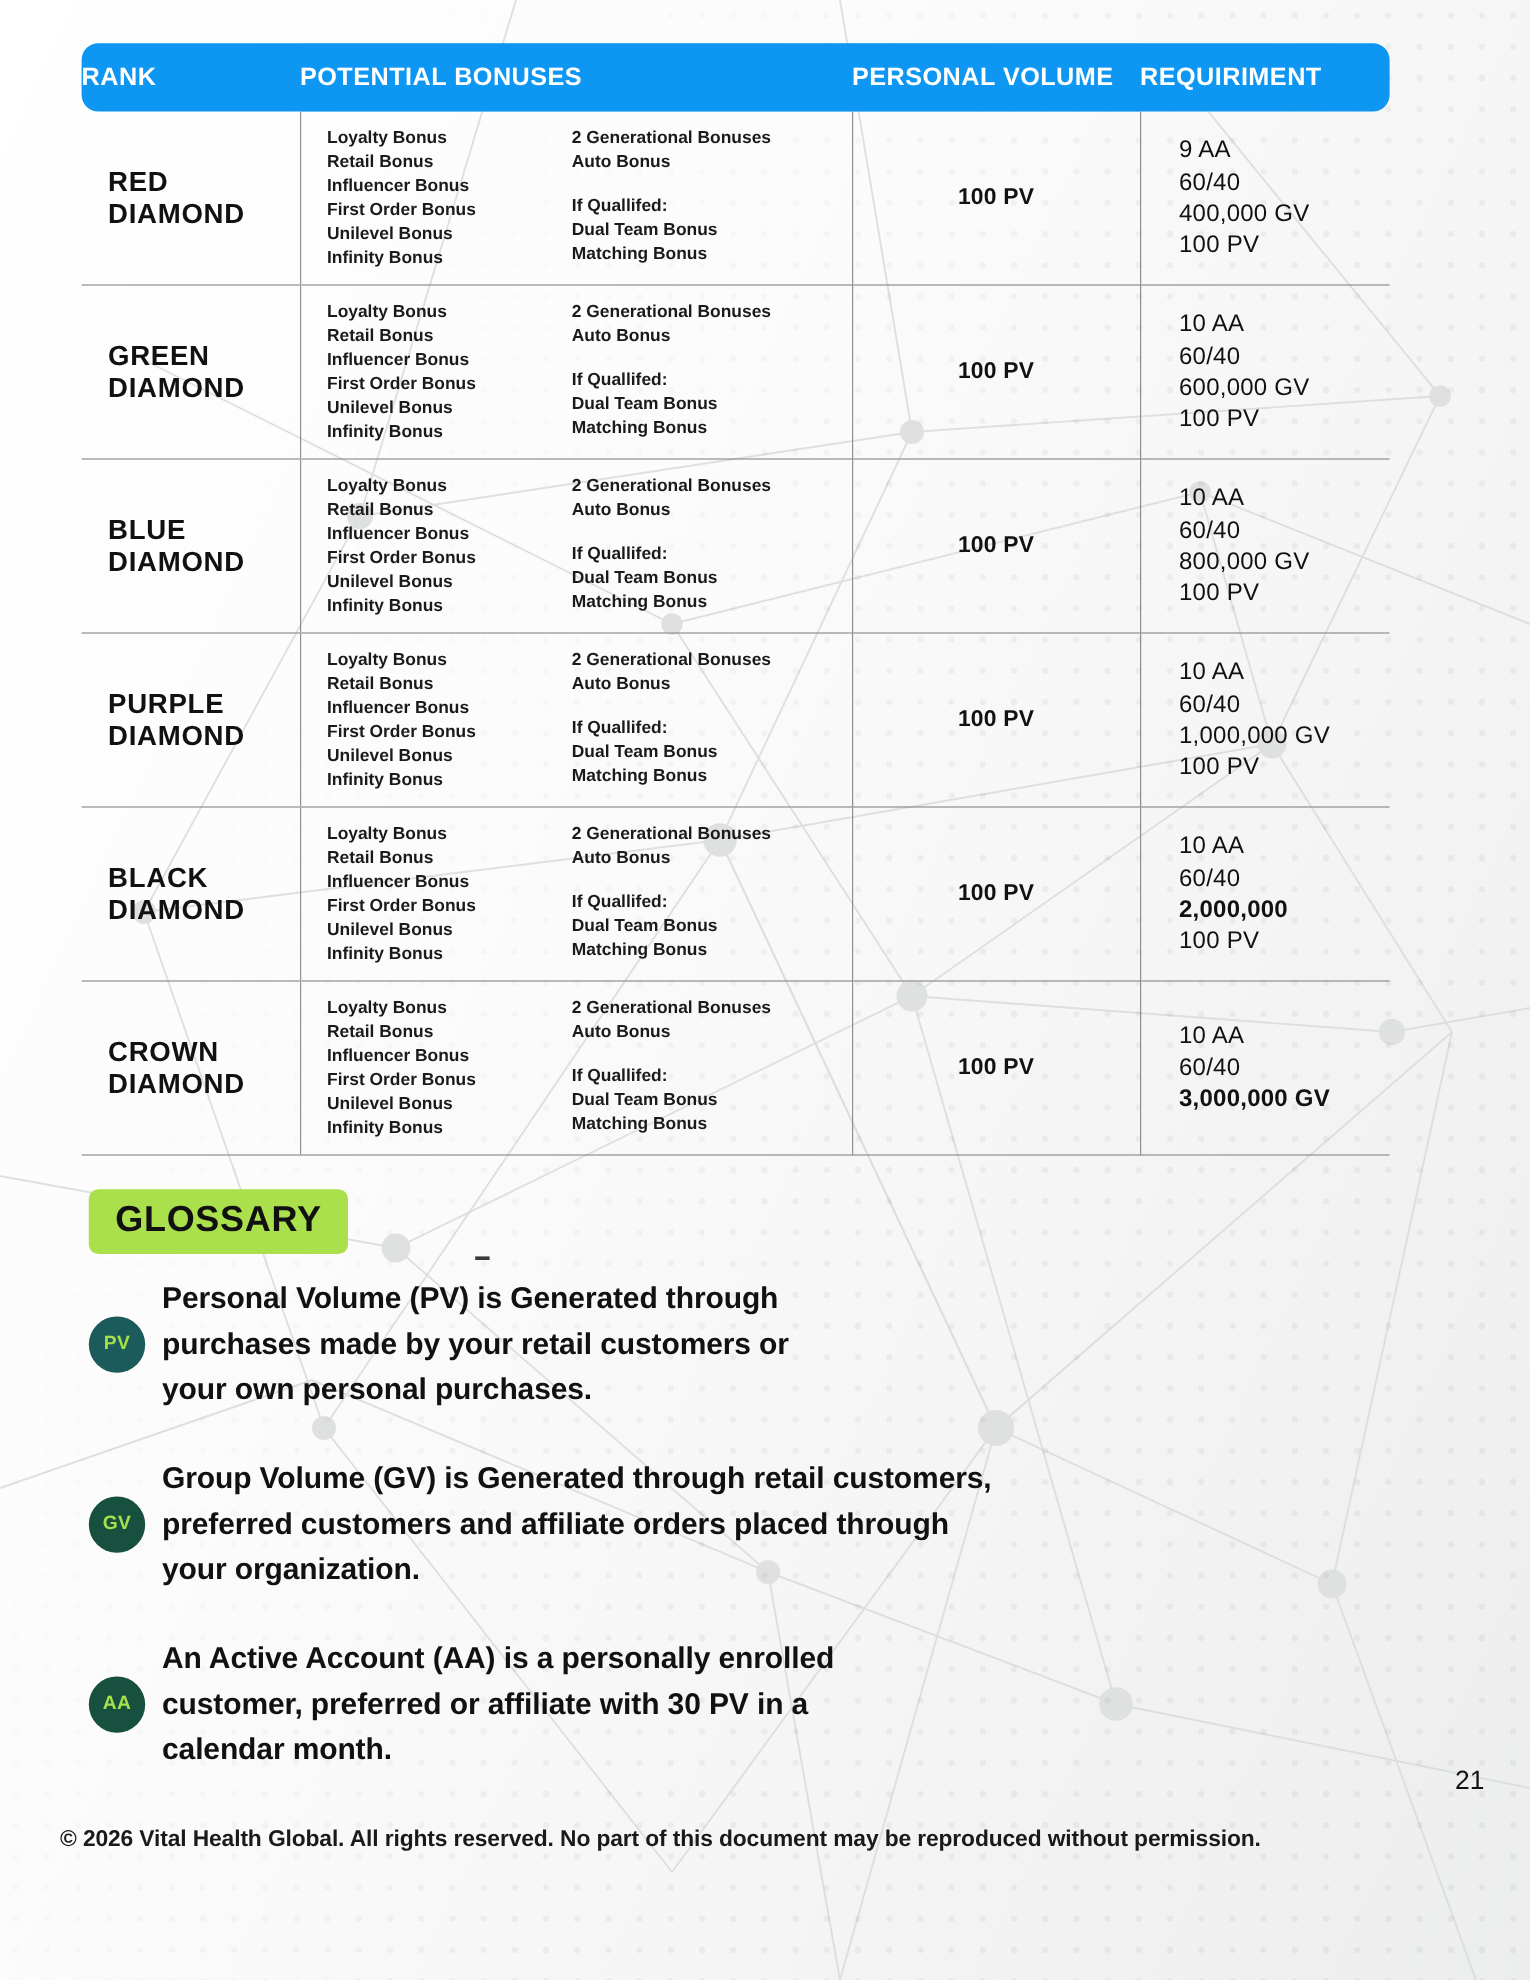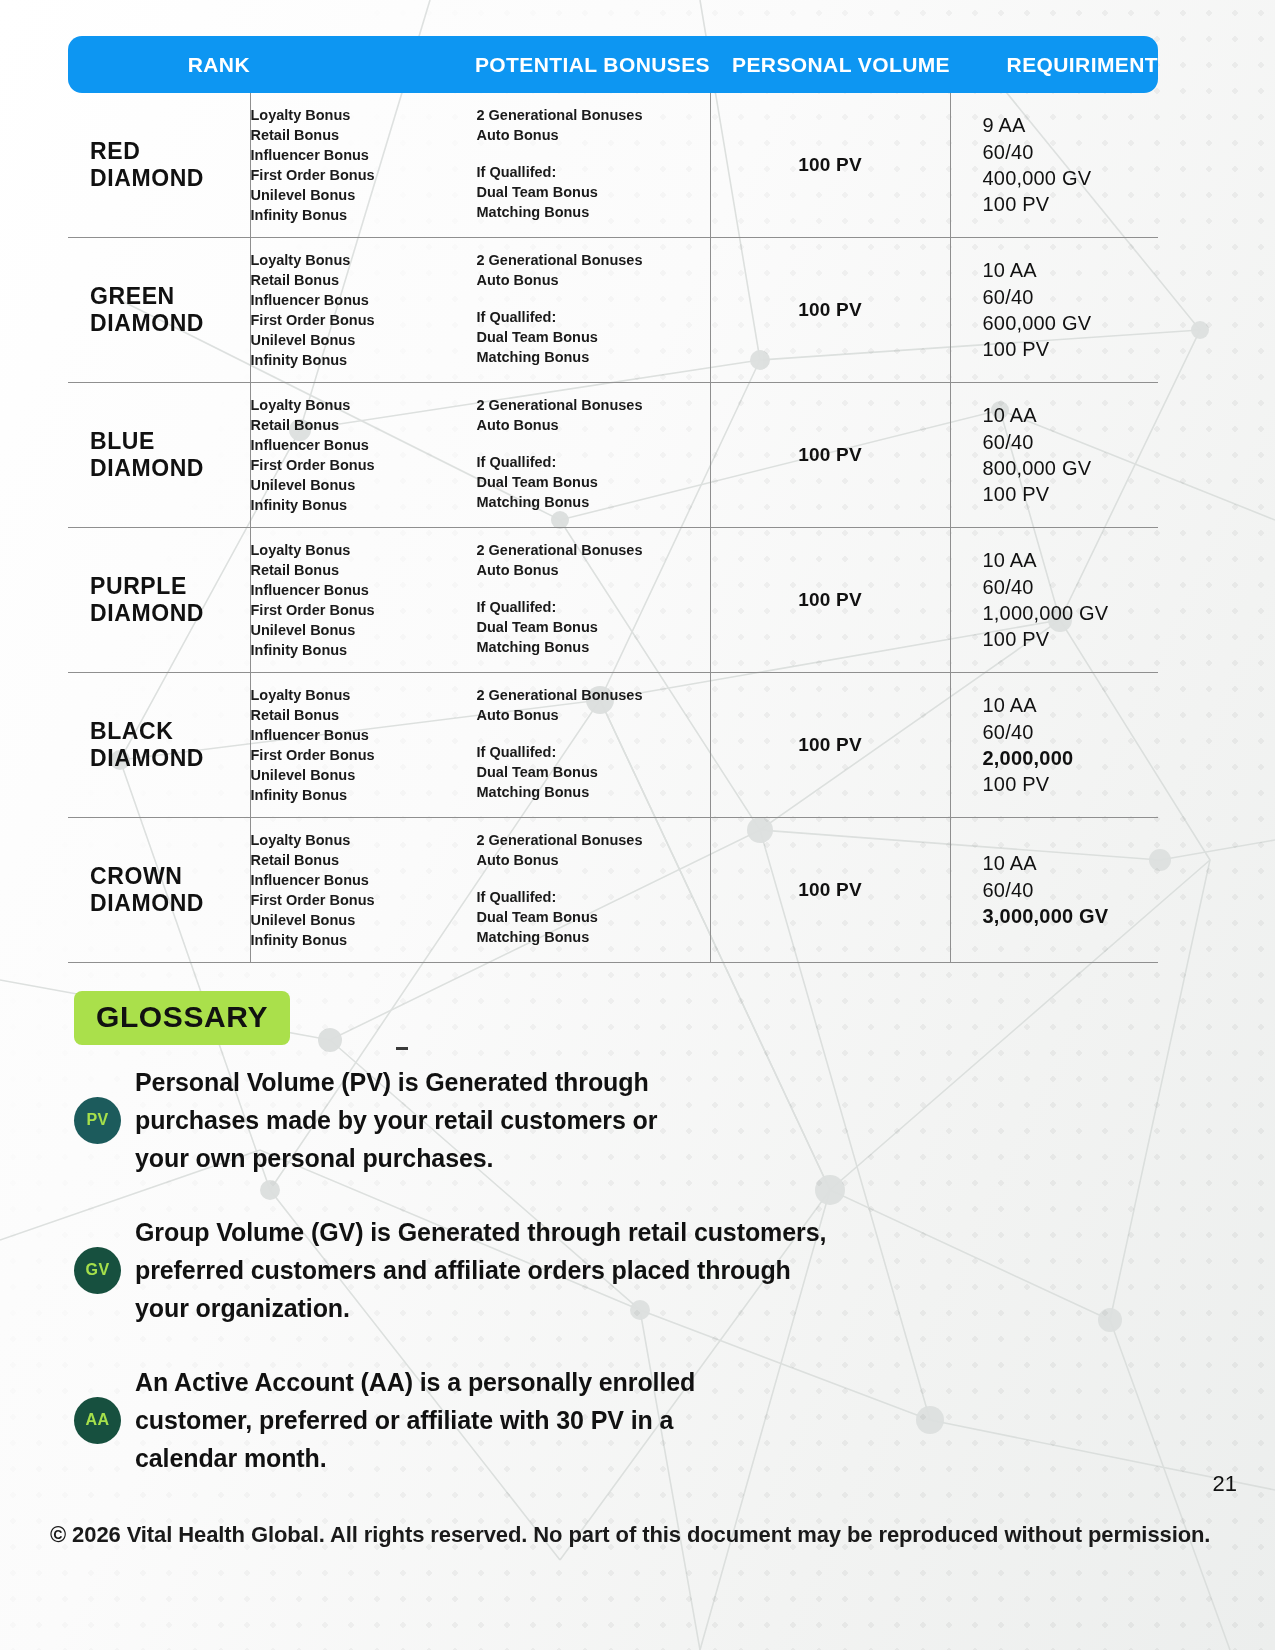--- a/index.html
+++ b/index.html
@@ -67,21 +67,21 @@
   }
 
   thead th {
     background: #0d96f2;
     color: #ffffff;
     font-size: 21px;
     font-weight: bold;
     letter-spacing: 0.4px;
     height: 57px;
     vertical-align: middle;
-    text-align: right;
+    text-align: left;
     border: 0;
   }
   thead tr th:first-child { border-top-left-radius: 14px; border-bottom-left-radius: 14px; }
   thead tr th:last-child  { border-top-right-radius: 14px; border-bottom-right-radius: 14px; }
 
   col.c-rank   { width: 182px; }
   col.c-bonus  { width: 460px; }
   col.c-pv     { width: 240px; }
   col.c-req    { width: 208px; }
 
@@ -110,21 +110,21 @@
   .bonus-grid {
     display: flex;
     gap: 0;
   }
   .bonus-col {
     font-size: 14.5px;
     font-weight: bold;
     line-height: 1.38;
     color: #1a1a1a;
   }
-  .bonus-col.left  { width: 220px; }
+  .bonus-col.left  { width: 220px; padding-left: 22px; }
   .bonus-col.right { width: 238px; padding-left: 6px; }
   .bonus-gap { height: 17px; }
 
   td.pv-cell {
     text-align: center;
     font-size: 19px;
     font-weight: 600;
     letter-spacing: 0.2px;
     border-right: 1.5px solid #8f8f8f;
   }
@@ -203,21 +203,21 @@
     right: 38px;
     top: 1471px;
     font-size: 22px;
     font-weight: 500;
     color: #111;
   }
   .footer-note {
     position: absolute;
     left: 50px;
     top: 1522px;
-    font-size: 22px;
+    font-size: 19px;
     font-weight: bold;
     color: #1a1a1a;
     letter-spacing: -0.1px;
   }
 </style>
 </head>
 <body>
 
 <div id="bg-wash"></div>
 

